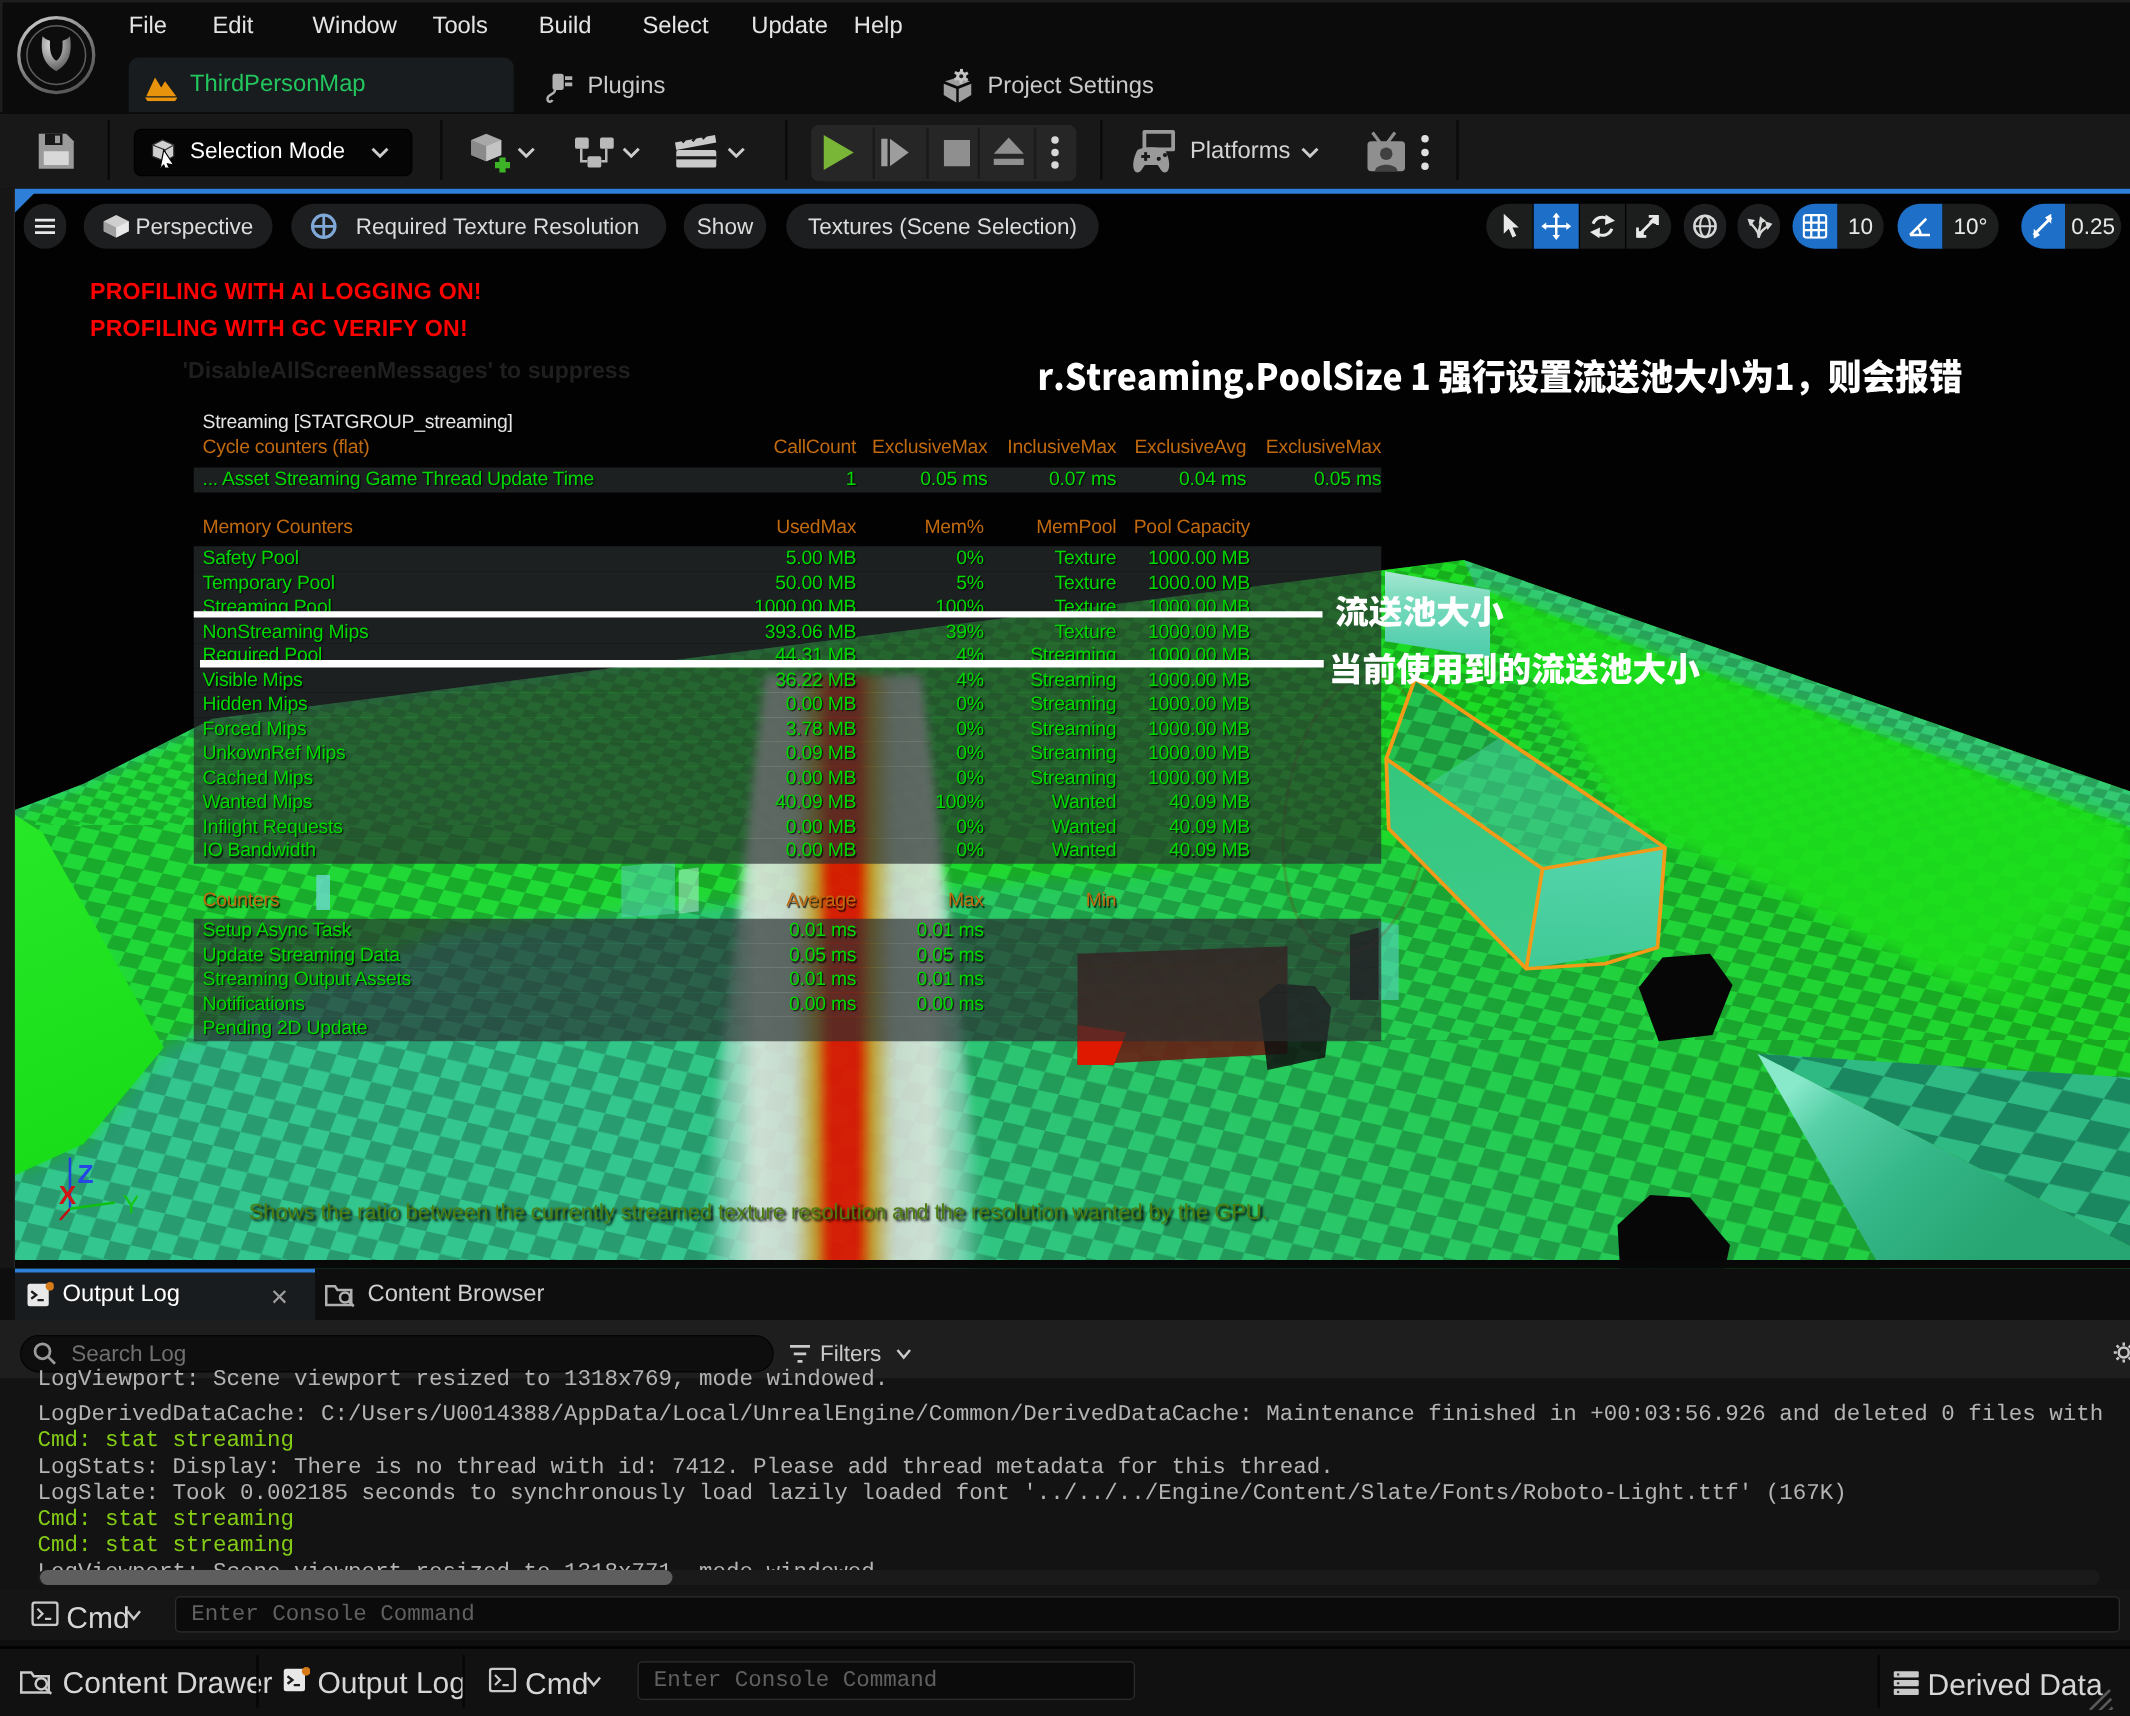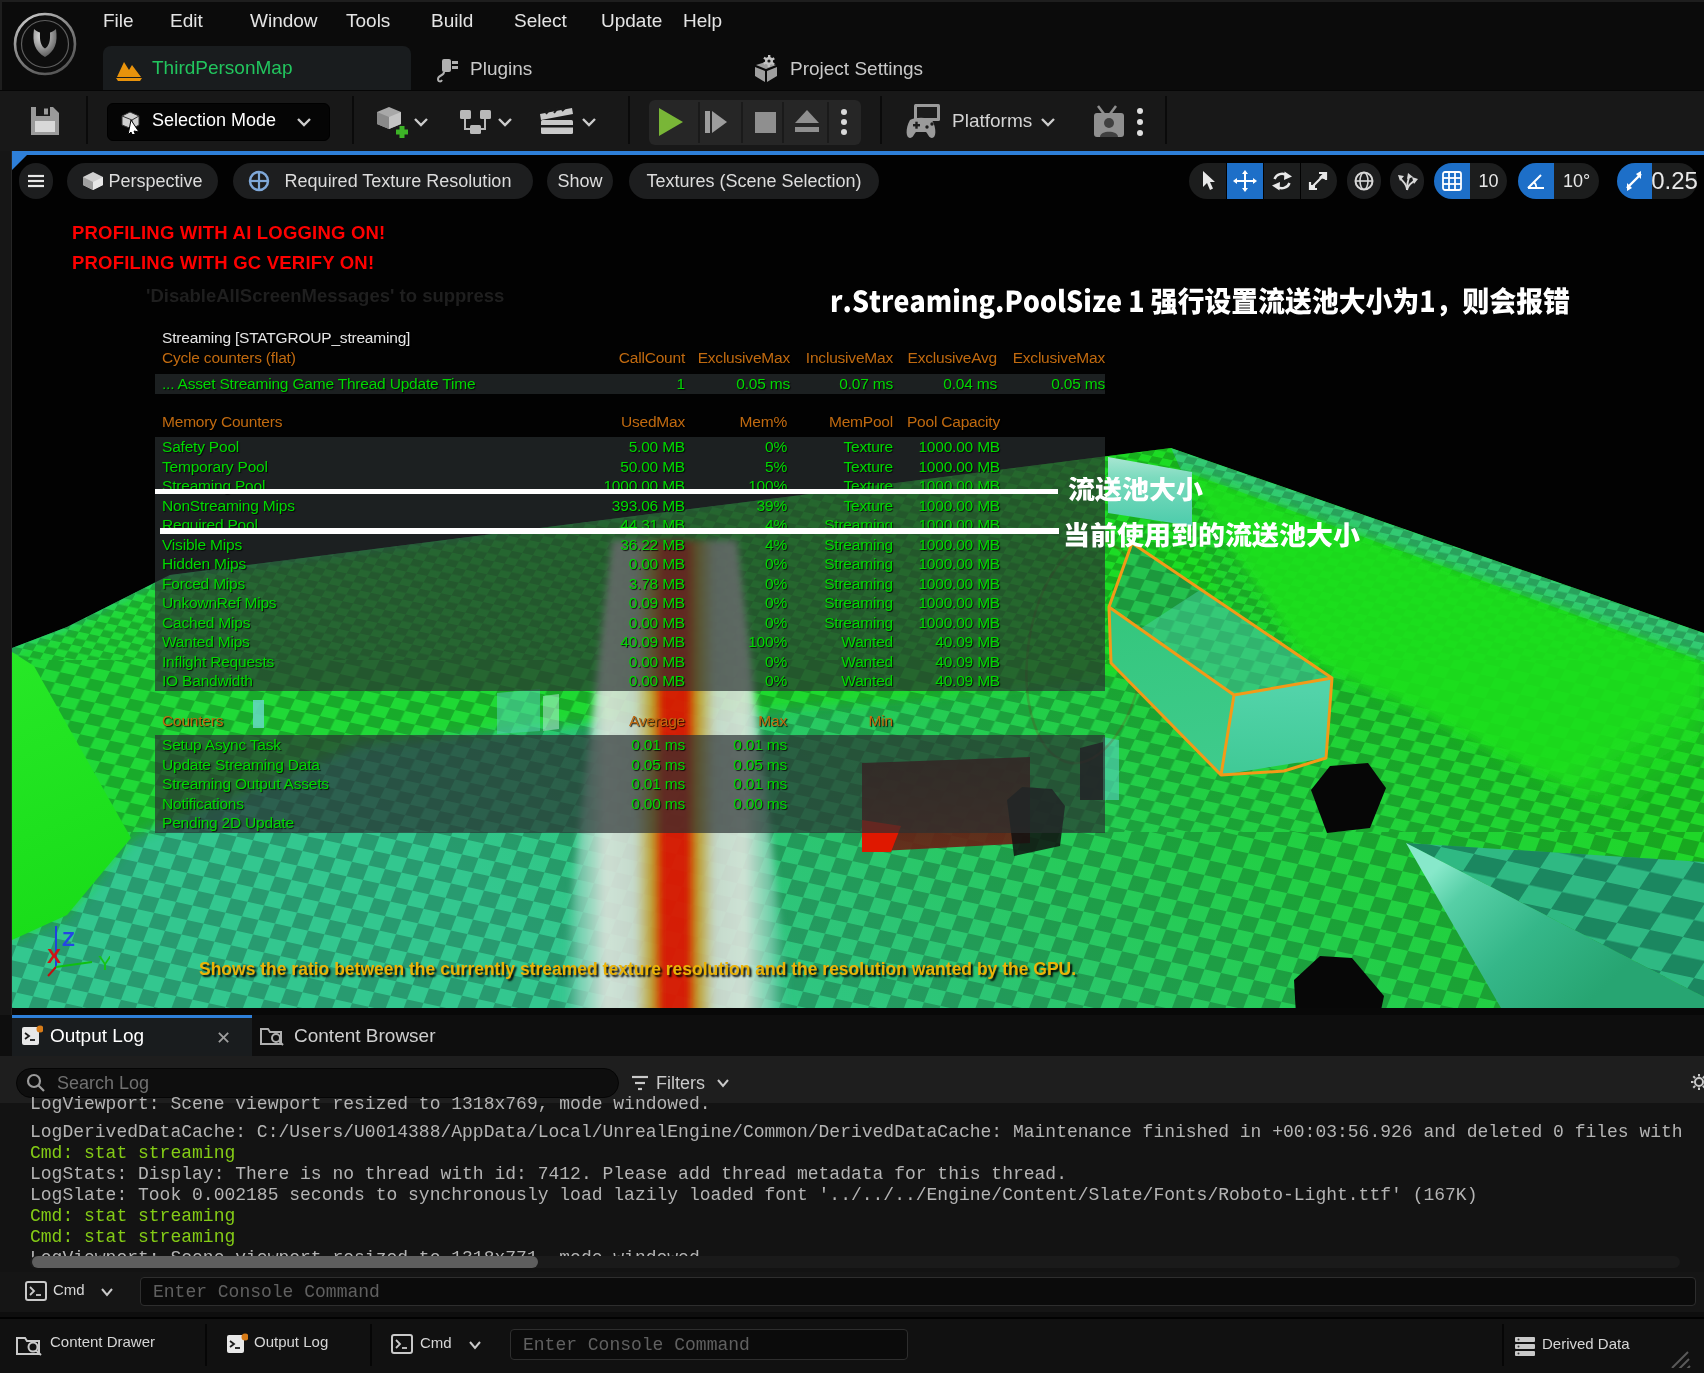--- a/index.html
+++ b/index.html
@@ -21,21 +21,21 @@
 .rcell{text-align:right}
 #bottom{position:absolute;left:0;top:1015px;width:1704px;height:358px;background:#0e0e0e}
 .mono{font-family:"Liberation Mono",monospace}
 .btab{position:absolute;top:1015px;height:41px;display:flex;align-items:center;font-size:19px}
 #searchrow{position:absolute;left:0;top:1056px;width:1704px;height:47px;background:#1e1e1e}
 #logarea{position:absolute;left:0;top:1103px;width:1704px;height:169px;background:#131313;overflow:hidden}
 .logline{position:absolute;left:30px;font-size:18px;white-space:pre;color:#b4b4b4}
 .loggreen{color:#84cc16}
 #cmdrow{position:absolute;left:0;top:1272px;width:1704px;height:40px;background:#151515}
 #statusbar{position:absolute;left:0;top:1317px;width:1704px;height:56px;background:#111;border-top:2px solid #020202}
-.sbtxt{color:#d6d6d6;font-size:15px}
+.sbtxt{color:#d6d6d6;font-size:24px}
 .inputbox{background:#0b0b0b;border:1px solid #2e2e2e;border-radius:4px;color:#606060;font-size:18px;display:flex;align-items:center}
 </style></head><body>
 <div id="titlebar"></div>
 <svg class="abs" style="left:12px;top:11px" width="66" height="66" viewBox="0 0 66 66">
     <defs>
       <radialGradient id="lg" cx="0.35" cy="0.25" r="0.95">
         <stop offset="0" stop-color="#e0e0e0"></stop>
         <stop offset="0.45" stop-color="#9a9a9a"></stop>
         <stop offset="1" stop-color="#3a3a3a"></stop>
       </radialGradient>
@@ -420,21 +420,21 @@
     <path d="M2,16 L15,3 M2,16 L18,16" stroke="#fff" stroke-width="2" fill="none"></path>
     <path d="M8,10 A8.5,8.5 0 0 1 10.5,16" fill="none" stroke="#fff" stroke-width="1.8"></path>
   </svg>
 <div class="sqbtn" style="left:1554px;width:45px;border-radius:0 18px 18px 0;color:#e8e8e8;font-size:18px">10°</div>
 <div class="sqbtn blue" style="left:1617px;width:35px;border-radius:18px 0 0 18px"></div>
 <svg class="abs" style="left:1624px;top:171px" width="20" height="20" viewBox="0 0 20 20">
     <line x1="3" y1="17" x2="17" y2="3" stroke="#fff" stroke-width="2.4"></line>
     <polygon points="17,0 12,3 17,8" fill="#fff"></polygon>
     <polygon points="3,20 8,17 3,12" fill="#fff"></polygon>
   </svg>
-<div class="sqbtn" style="left:1652px;width:45px;border-radius:0 18px 18px 0;color:#e8e8e8;font-size:24px">0.25</div>
+<div class="sqbtn" style="left:1652px;width:45px;border-radius:0 18px 18px 0;color:#e8e8e8;font-size:18px">0.25</div>
 <div class="redtxt" style="left:72px;top:222px">PROFILING WITH AI LOGGING ON!</div>
 <div class="redtxt" style="left:72px;top:252px">PROFILING WITH GC VERIFY ON!</div>
 <div class="abs" style="left:146px;top:285px;color:#1f1f1f;font-weight:bold;font-size:18.5px">'DisableAllScreenMessages' to suppress</div>
 <svg class="abs" style="left:826px;top:283px" width="770" height="42" viewBox="0 0 770 42">
     <path transform="translate(4,29) scale(0.926,1)" d="M2.1 0.0H7.2V-9.4C8.1 -11.6 9.6 -12.4 10.8 -12.4C11.5 -12.4 12.0 -12.3 12.6 -12.1L13.5 -16.6C13.0 -16.8 12.4 -16.9 11.5 -16.9C9.8 -16.9 8.0 -15.8 6.8 -13.6H6.7L6.3 -16.5H2.1Z M18.6 0.4C20.3 0.4 21.6 -1.0 21.6 -2.8C21.6 -4.6 20.3 -6.0 18.6 -6.0C16.8 -6.0 15.5 -4.6 15.5 -2.8C15.5 -1.0 16.8 0.4 18.6 0.4Z M32.8 0.4C38.0 0.4 41.1 -2.8 41.1 -6.4C41.1 -9.4 39.5 -11.2 36.8 -12.3L34.1 -13.3C32.2 -14.1 30.9 -14.6 30.9 -15.8C30.9 -16.9 31.8 -17.5 33.4 -17.5C35.1 -17.5 36.4 -17.0 37.8 -15.9L40.4 -19.1C38.5 -21.0 35.9 -22.0 33.4 -22.0C28.8 -22.0 25.6 -19.1 25.6 -15.5C25.6 -12.3 27.7 -10.4 30.0 -9.5L32.7 -8.4C34.6 -7.6 35.8 -7.2 35.8 -5.9C35.8 -4.8 34.9 -4.1 32.9 -4.1C31.2 -4.1 29.2 -5.0 27.7 -6.3L24.8 -2.7C27.0 -0.6 30.0 0.4 32.8 0.4Z M50.8 0.4C52.4 0.4 53.6 0.1 54.5 -0.2L53.7 -3.9C53.3 -3.8 52.7 -3.6 52.2 -3.6C51.0 -3.6 50.1 -4.4 50.1 -6.2V-12.5H54.0V-16.5H50.1V-20.9H45.8L45.2 -16.5L42.7 -16.3V-12.5H44.9V-6.1C44.9 -2.2 46.6 0.4 50.8 0.4Z M57.2 0.0H62.3V-9.4C63.2 -11.6 64.6 -12.4 65.9 -12.4C66.6 -12.4 67.1 -12.3 67.7 -12.1L68.5 -16.6C68.1 -16.8 67.5 -16.9 66.5 -16.9C64.9 -16.9 63.0 -15.8 61.8 -13.6H61.7L61.4 -16.5H57.2Z M78.1 0.4C80.0 0.4 82.3 -0.3 84.0 -1.5L82.3 -4.6C81.1 -3.9 80.0 -3.5 78.8 -3.5C76.7 -3.5 75.1 -4.5 74.7 -6.7H84.4C84.5 -7.1 84.6 -8.0 84.6 -9.0C84.6 -13.5 82.3 -16.9 77.5 -16.9C73.5 -16.9 69.7 -13.6 69.7 -8.3C69.7 -2.8 73.3 0.4 78.1 0.4ZM74.6 -10.1C74.9 -12.1 76.2 -13.0 77.6 -13.0C79.5 -13.0 80.2 -11.7 80.2 -10.1Z M92.1 0.4C93.9 0.4 95.4 -0.4 96.8 -1.7H96.9L97.3 0.0H101.5V-9.4C101.5 -14.5 99.1 -16.9 94.8 -16.9C92.2 -16.9 89.9 -16.0 87.7 -14.7L89.5 -11.3C91.2 -12.3 92.5 -12.8 93.8 -12.8C95.5 -12.8 96.2 -12.0 96.3 -10.7C89.9 -10.0 87.2 -8.1 87.2 -4.6C87.2 -1.9 89.0 0.4 92.1 0.4ZM93.8 -3.6C92.8 -3.6 92.1 -4.1 92.1 -5.0C92.1 -6.2 93.1 -7.1 96.3 -7.5V-4.9C95.6 -4.1 94.9 -3.6 93.8 -3.6Z M105.5 0.0H110.6V-11.0C111.6 -12.0 112.5 -12.5 113.2 -12.5C114.6 -12.5 115.2 -11.9 115.2 -9.6V0.0H120.3V-11.0C121.3 -12.0 122.2 -12.5 123.0 -12.5C124.3 -12.5 124.8 -11.9 124.8 -9.6V0.0H130.0V-10.2C130.0 -14.3 128.4 -16.9 124.8 -16.9C122.6 -16.9 121.1 -15.6 119.7 -14.2C118.8 -16.0 117.5 -16.9 115.2 -16.9C112.9 -16.9 111.5 -15.8 110.1 -14.4H110.1L109.7 -16.5H105.5Z M134.0 0.0H139.2V-16.5H134.0ZM136.6 -18.8C138.3 -18.8 139.5 -19.8 139.5 -21.5C139.5 -23.1 138.3 -24.1 136.6 -24.1C134.9 -24.1 133.7 -23.1 133.7 -21.5C133.7 -19.8 134.9 -18.8 136.6 -18.8Z M143.3 0.0H148.5V-11.0C149.5 -12.0 150.2 -12.5 151.4 -12.5C152.7 -12.5 153.3 -11.9 153.3 -9.6V0.0H158.4V-10.2C158.4 -14.3 156.9 -16.9 153.3 -16.9C151.1 -16.9 149.4 -15.8 148.0 -14.4H147.9L147.6 -16.5H143.3Z M168.3 6.9C174.1 6.9 177.7 4.5 177.7 1.0C177.7 -2.0 175.4 -3.2 171.3 -3.2H168.7C167.0 -3.2 166.3 -3.6 166.3 -4.4C166.3 -4.9 166.5 -5.2 166.8 -5.5C167.5 -5.3 168.2 -5.2 168.8 -5.2C172.4 -5.2 175.3 -6.9 175.3 -10.8C175.3 -11.5 175.1 -12.3 174.9 -12.8H177.4V-16.5H171.4C170.6 -16.8 169.7 -16.9 168.8 -16.9C165.2 -16.9 161.8 -14.9 161.8 -10.9C161.8 -9.0 162.9 -7.5 164.1 -6.6V-6.5C163.0 -5.8 162.3 -4.6 162.3 -3.5C162.3 -2.1 162.9 -1.2 163.8 -0.6V-0.5C162.2 0.3 161.4 1.4 161.4 2.8C161.4 5.7 164.5 6.9 168.3 6.9ZM168.8 -8.3C167.6 -8.3 166.7 -9.2 166.7 -10.9C166.7 -12.6 167.6 -13.5 168.8 -13.5C170.0 -13.5 170.9 -12.6 170.9 -10.9C170.9 -9.2 170.0 -8.3 168.8 -8.3ZM169.2 3.7C167.1 3.7 165.7 3.1 165.7 2.0C165.7 1.4 165.9 1.0 166.4 0.5C167.0 0.6 167.6 0.7 168.8 0.7H170.3C171.9 0.7 172.8 0.9 172.8 1.9C172.8 2.9 171.3 3.7 169.2 3.7Z M183.3 0.4C185.1 0.4 186.4 -1.0 186.4 -2.8C186.4 -4.6 185.1 -6.0 183.3 -6.0C181.5 -6.0 180.2 -4.6 180.2 -2.8C180.2 -1.0 181.5 0.4 183.3 0.4Z M190.9 0.0H196.1V-7.2H198.6C203.2 -7.2 207.1 -9.4 207.1 -14.6C207.1 -19.9 203.2 -21.6 198.5 -21.6H190.9ZM196.1 -11.3V-17.5H198.2C200.7 -17.5 202.1 -16.7 202.1 -14.6C202.1 -12.4 200.9 -11.3 198.3 -11.3Z M217.6 0.4C221.7 0.4 225.6 -2.8 225.6 -8.3C225.6 -13.7 221.7 -16.9 217.6 -16.9C213.4 -16.9 209.5 -13.7 209.5 -8.3C209.5 -2.8 213.4 0.4 217.6 0.4ZM217.6 -3.8C215.6 -3.8 214.7 -5.5 214.7 -8.3C214.7 -11.0 215.6 -12.7 217.6 -12.7C219.5 -12.7 220.3 -11.0 220.3 -8.3C220.3 -5.5 219.5 -3.8 217.6 -3.8Z M236.0 0.4C240.2 0.4 244.1 -2.8 244.1 -8.3C244.1 -13.7 240.2 -16.9 236.0 -16.9C231.8 -16.9 227.9 -13.7 227.9 -8.3C227.9 -2.8 231.8 0.4 236.0 0.4ZM236.0 -3.8C234.1 -3.8 233.2 -5.5 233.2 -8.3C233.2 -11.0 234.1 -12.7 236.0 -12.7C237.9 -12.7 238.8 -11.0 238.8 -8.3C238.8 -5.5 237.9 -3.8 236.0 -3.8Z M252.0 0.4C253.2 0.4 254.0 0.2 254.6 -0.0L254.0 -3.8C253.7 -3.8 253.6 -3.8 253.4 -3.8C253.0 -3.8 252.5 -4.1 252.5 -5.2V-23.2H247.3V-5.4C247.3 -1.9 248.5 0.4 252.0 0.4Z M264.1 0.4C269.3 0.4 272.3 -2.8 272.3 -6.4C272.3 -9.4 270.7 -11.2 268.0 -12.3L265.4 -13.3C263.4 -14.1 262.1 -14.6 262.1 -15.8C262.1 -16.9 263.1 -17.5 264.7 -17.5C266.3 -17.5 267.7 -17.0 269.1 -15.9L271.7 -19.1C269.8 -21.0 267.1 -22.0 264.7 -22.0C260.1 -22.0 256.8 -19.1 256.8 -15.5C256.8 -12.3 258.9 -10.4 261.2 -9.5L264.0 -8.4C265.8 -7.6 267.0 -7.2 267.0 -5.9C267.0 -4.8 266.1 -4.1 264.2 -4.1C262.5 -4.1 260.5 -5.0 259.0 -6.3L256.0 -2.7C258.2 -0.6 261.3 0.4 264.1 0.4Z M275.5 0.0H280.7V-16.5H275.5ZM278.1 -18.8C279.8 -18.8 281.0 -19.8 281.0 -21.5C281.0 -23.1 279.8 -24.1 278.1 -24.1C276.3 -24.1 275.2 -23.1 275.2 -21.5C275.2 -19.8 276.3 -18.8 278.1 -18.8Z M284.0 0.0H297.4V-4.0H290.4L297.1 -13.7V-16.5H284.8V-12.5H290.7L284.0 -2.8Z M307.7 0.4C309.6 0.4 311.9 -0.3 313.6 -1.5L311.9 -4.6C310.7 -3.9 309.6 -3.5 308.4 -3.5C306.3 -3.5 304.8 -4.5 304.3 -6.7H314.0C314.1 -7.1 314.2 -8.0 314.2 -9.0C314.2 -13.5 311.9 -16.9 307.1 -16.9C303.2 -16.9 299.3 -13.6 299.3 -8.3C299.3 -2.8 303.0 0.4 307.7 0.4ZM304.2 -10.1C304.6 -12.1 305.8 -13.0 307.2 -13.0C309.1 -13.0 309.8 -11.7 309.8 -10.1Z M324.3 0.0H338.0V-4.2H334.1V-21.6H330.3C328.8 -20.6 327.3 -20.1 324.9 -19.6V-16.4H328.9V-4.2H324.3Z M363.2 -19.9H368.4V-18.4H363.2ZM359.4 -23.3V-15.0H363.9V-13.5H358.8V-4.6H363.9V-2.2L357.6 -1.9L358.0 2.2C361.5 1.9 366.3 1.6 370.8 1.2C371.0 1.9 371.2 2.6 371.3 3.1L375.0 1.6C374.6 -0.1 373.5 -2.6 372.4 -4.6H373.3V-13.5H367.9V-15.0H372.4V-23.3ZM368.7 -3.9 369.4 -2.4 367.9 -2.4V-4.6H370.6ZM362.4 -10.2H363.9V-7.9H362.4ZM367.9 -10.2H369.5V-7.9H367.9ZM348.3 -17.0C348.1 -13.5 347.6 -9.2 347.1 -6.4H353.5C353.3 -3.2 353.0 -1.8 352.6 -1.4C352.3 -1.1 352.0 -1.0 351.6 -1.0C351.0 -1.0 349.9 -1.0 348.8 -1.1C349.4 -0.1 349.9 1.5 350.0 2.7C351.4 2.8 352.8 2.7 353.6 2.6C354.6 2.4 355.4 2.1 356.1 1.3C357.0 0.3 357.4 -2.5 357.7 -8.6C357.7 -9.1 357.8 -10.2 357.8 -10.2H351.4L351.7 -13.2H357.5V-23.3H347.8V-19.5H353.6V-17.0Z M388.5 -23.2V-19.2H402.6V-23.2ZM382.5 -24.8C381.2 -22.8 378.4 -20.2 376.0 -18.6C376.7 -17.8 377.8 -16.1 378.3 -15.2C381.2 -17.1 384.4 -20.2 386.6 -23.1ZM387.3 -15.1V-11.1H395.2V-2.1C395.2 -1.7 395.1 -1.6 394.5 -1.6C394.0 -1.6 392.1 -1.6 390.7 -1.7C391.2 -0.4 391.8 1.4 391.9 2.7C394.4 2.7 396.3 2.6 397.7 2.0C399.2 1.3 399.6 0.2 399.6 -2.0V-11.1H403.4V-15.1ZM383.6 -18.4C381.8 -15.1 378.6 -11.8 375.7 -9.7C376.5 -8.9 377.9 -7.0 378.5 -6.1C379.1 -6.6 379.7 -7.1 380.4 -7.7V2.8H384.6V-12.5C385.7 -13.9 386.8 -15.4 387.6 -16.9Z M406.9 -22.0C408.5 -20.6 410.6 -18.5 411.6 -17.2L414.4 -20.1C413.4 -21.3 411.2 -23.3 409.6 -24.5ZM405.2 -16.0V-11.9H408.4V-4.1C408.4 -2.7 407.6 -1.6 406.9 -1.1C407.6 -0.3 408.7 1.5 409.0 2.5C409.5 1.7 410.6 0.7 416.1 -4.2C415.6 -5.0 414.9 -6.6 414.5 -7.7L412.4 -5.9V-16.0ZM417.6 -23.9V-20.8C417.6 -18.9 417.3 -17.0 413.7 -15.5C414.5 -14.9 416.0 -13.3 416.5 -12.5C420.4 -14.2 421.4 -17.2 421.5 -20.0H424.7V-17.8C424.7 -14.5 425.4 -13.1 428.8 -13.1C429.2 -13.1 430.0 -13.1 430.4 -13.1C431.1 -13.1 431.9 -13.1 432.4 -13.3C432.2 -14.3 432.2 -15.7 432.1 -16.8C431.7 -16.6 430.9 -16.6 430.4 -16.6C430.1 -16.6 429.5 -16.6 429.2 -16.6C428.8 -16.6 428.7 -16.9 428.7 -17.8V-23.9ZM425.8 -8.4C425.1 -7.1 424.1 -6.0 423.0 -5.1C421.8 -6.1 420.8 -7.2 420.0 -8.4ZM415.4 -12.3V-8.4H417.9L416.2 -7.8C417.1 -6.0 418.3 -4.4 419.7 -3.0C417.7 -2.0 415.5 -1.4 413.0 -1.0C413.7 -0.1 414.5 1.6 414.8 2.7C417.9 2.0 420.6 1.1 422.9 -0.3C425.0 1.1 427.5 2.1 430.3 2.8C430.8 1.6 432.0 -0.1 432.8 -1.0C430.4 -1.4 428.3 -2.1 426.4 -3.0C428.6 -5.0 430.2 -7.8 431.2 -11.4L428.6 -12.5L427.9 -12.3Z M452.8 -21.1H455.4V-19.9H452.8ZM446.5 -21.1H449.0V-19.9H446.5ZM440.3 -21.1H442.7V-19.9H440.3ZM437.9 -12.4V-0.9H434.7V2.0H461.1V-0.9H457.8V-12.4H449.2L449.4 -13.2H460.1V-16.2H449.8L449.9 -17.1H459.6V-23.8H436.2V-17.1H445.6L445.6 -16.2H435.2V-13.2H445.3L445.2 -12.4ZM441.8 -0.9V-1.6H453.6V-0.9ZM441.8 -7.2H453.6V-6.4H441.8ZM441.8 -9.2V-9.9H453.6V-9.2ZM441.8 -4.5H453.6V-3.6H441.8Z M478.6 -10.3V1.5H482.2V-10.3ZM473.8 -10.2V-7.7C473.8 -5.4 473.4 -2.4 470.2 -0.2C471.1 0.4 472.5 1.7 473.1 2.6C477.1 -0.3 477.5 -4.4 477.5 -7.6V-10.2ZM483.2 -10.2V-1.9C483.2 0.1 483.5 0.8 484.0 1.4C484.5 2.0 485.4 2.2 486.2 2.2C486.6 2.2 487.2 2.2 487.7 2.2C488.3 2.2 489.0 2.1 489.4 1.8C490.0 1.5 490.3 1.0 490.5 0.4C490.7 -0.2 490.9 -1.7 490.9 -3.1C490.0 -3.4 488.7 -4.0 488.1 -4.6C488.1 -3.4 488.0 -2.3 488.0 -1.9C488.0 -1.5 487.9 -1.2 487.8 -1.2C487.8 -1.1 487.7 -1.1 487.6 -1.1C487.5 -1.1 487.4 -1.1 487.3 -1.1C487.3 -1.1 487.2 -1.1 487.1 -1.2C487.1 -1.3 487.1 -1.6 487.1 -1.9V-10.2ZM463.1 -13.3C465.0 -12.5 467.5 -11.2 468.6 -10.2L471.0 -13.7C469.7 -14.7 467.2 -15.9 465.3 -16.5ZM463.5 -0.4 467.1 2.4C468.9 -0.5 470.6 -3.6 472.1 -6.6L469.0 -9.5C467.3 -6.1 465.1 -2.6 463.5 -0.4ZM464.3 -21.4C466.1 -20.6 468.5 -19.2 469.6 -18.1L471.9 -21.3V-17.7H476.4C475.6 -16.8 474.9 -15.9 474.6 -15.6C473.9 -15.0 472.8 -14.7 472.0 -14.6C472.3 -13.7 472.8 -11.7 473.0 -10.7C474.2 -11.2 475.9 -11.3 486.2 -12.1C486.7 -11.4 487.0 -10.8 487.3 -10.3L490.7 -12.5C489.8 -13.9 488.2 -16.0 486.7 -17.7H489.9V-21.5H483.4C483.1 -22.5 482.6 -23.8 482.1 -24.9L478.2 -24.0C478.5 -23.2 478.8 -22.3 479.1 -21.5H472.0L472.1 -21.5C470.9 -22.6 468.4 -23.8 466.6 -24.5ZM482.8 -16.7 483.9 -15.4 479.1 -15.1 481.1 -17.7H484.6Z M493.2 -22.8C494.4 -20.9 496.0 -18.4 496.6 -16.8L500.2 -19.0C499.5 -20.6 497.8 -23.0 496.6 -24.7ZM499.5 -15.3H492.4V-11.4H495.4V-4.3C494.1 -3.7 492.5 -2.6 491.1 -1.2L494.1 3.1C494.9 1.5 496.1 -0.6 496.9 -0.6C497.6 -0.6 498.7 0.3 500.1 1.0C502.3 2.1 504.8 2.5 508.7 2.5C511.9 2.5 516.5 2.3 518.7 2.1C518.8 1.0 519.5 -1.2 520.0 -2.5C516.9 -1.9 511.8 -1.6 508.9 -1.6C507.0 -1.6 505.2 -1.7 503.7 -1.9C506.9 -3.4 508.9 -5.3 510.1 -7.2C512.1 -5.5 514.2 -3.5 515.4 -2.2L518.3 -5.2C517.1 -6.4 514.9 -8.2 512.8 -9.9H519.0V-13.7H511.7V-16.3H518.0V-20.1H515.5C516.2 -21.2 517.0 -22.4 517.7 -23.6L513.4 -24.8C512.9 -23.4 512.1 -21.6 511.2 -20.1H507.8L509.1 -20.7C508.6 -21.8 507.5 -23.5 506.7 -24.8L503.2 -23.4C503.7 -22.4 504.3 -21.2 504.8 -20.1H501.6V-16.3H507.3V-13.7H500.6V-9.9H506.8C506.0 -8.1 504.3 -6.2 500.4 -4.9C501.3 -4.2 502.4 -2.9 503.1 -2.0C502.2 -2.2 501.4 -2.5 500.6 -2.9L499.5 -3.6Z M522.8 -21.4C524.6 -20.6 526.8 -19.3 527.9 -18.3L530.4 -21.8C529.2 -22.7 526.9 -23.9 525.2 -24.5ZM521.1 -13.3C522.8 -12.6 525.1 -11.4 526.1 -10.4L528.5 -13.9C527.3 -14.8 525.0 -15.9 523.3 -16.5ZM522.1 -0.4 525.9 2.3C527.4 -0.6 528.9 -3.8 530.3 -6.8L527.0 -9.5C525.5 -6.1 523.5 -2.6 522.1 -0.4ZM531.3 -21.6V-14.7L528.5 -13.6L530.1 -9.9L531.3 -10.3V-3.5C531.3 1.1 532.6 2.4 537.2 2.4C538.2 2.4 542.0 2.4 543.1 2.4C547.0 2.4 548.2 0.8 548.7 -3.7C547.6 -4.0 545.9 -4.7 544.9 -5.3C544.6 -2.1 544.3 -1.5 542.6 -1.5C541.8 -1.5 538.4 -1.5 537.6 -1.5C535.7 -1.5 535.5 -1.7 535.5 -3.5V-12.0L537.5 -12.8V-4.4H541.7V-9.4C542.0 -8.4 542.3 -6.8 542.4 -5.7C543.6 -5.7 545.0 -5.8 546.0 -6.3C547.0 -6.8 547.5 -7.7 547.6 -9.3C547.7 -10.6 547.7 -13.7 547.8 -18.6L547.9 -19.3L544.9 -20.4L544.2 -19.9L543.8 -19.6L541.7 -18.8V-24.6H537.5V-17.1L535.5 -16.4V-21.6ZM541.7 -14.5 543.7 -15.3C543.7 -11.9 543.7 -10.6 543.6 -10.2C543.5 -9.7 543.4 -9.7 543.1 -9.7L541.7 -9.7Z M561.4 -24.8C561.4 -22.4 561.4 -19.8 561.2 -17.3H550.9V-12.9H560.5C559.4 -8.2 556.7 -3.8 550.3 -1.0C551.6 -0.0 552.9 1.5 553.5 2.6C559.2 -0.2 562.3 -4.2 564.0 -8.7C566.2 -3.6 569.4 0.3 574.5 2.6C575.2 1.4 576.6 -0.4 577.6 -1.4C572.3 -3.4 568.9 -7.7 567.0 -12.9H576.9V-17.3H565.8C566.0 -19.8 566.0 -22.4 566.1 -24.8Z M590.6 -24.4V-2.4C590.6 -1.8 590.4 -1.6 589.7 -1.6C589.1 -1.6 586.9 -1.6 585.1 -1.7C585.8 -0.5 586.6 1.5 586.8 2.7C589.7 2.7 591.8 2.6 593.3 1.9C594.8 1.2 595.3 0.1 595.3 -2.3V-24.4ZM597.6 -16.6C599.8 -12.3 601.9 -6.8 602.5 -3.2L607.1 -5.1C606.4 -8.8 604.0 -14.1 601.8 -18.2ZM583.0 -17.8C582.5 -14.1 581.1 -9.0 578.9 -6.1C580.0 -5.6 582.0 -4.6 583.0 -3.9C585.3 -7.1 586.9 -12.6 587.9 -17.0Z M621.1 -10.0C622.2 -8.3 623.6 -6.1 624.1 -4.6L627.9 -6.5C627.3 -7.9 625.8 -10.1 624.7 -11.6ZM618.1 -24.7V-20.5C618.1 -19.8 618.1 -19.0 618.0 -18.1H609.4V-13.9H617.5C616.6 -9.3 614.3 -4.4 608.7 -1.0C609.8 -0.3 611.4 1.2 612.1 2.1C618.7 -2.1 621.1 -8.4 621.9 -13.9H629.5C629.3 -6.4 629.0 -3.0 628.2 -2.3C627.9 -1.9 627.5 -1.8 627.0 -1.8C626.2 -1.8 624.6 -1.8 622.9 -1.9C623.7 -0.7 624.3 1.2 624.4 2.5C626.1 2.6 627.9 2.6 629.0 2.3C630.3 2.1 631.3 1.8 632.2 0.5C633.4 -1.0 633.7 -5.2 634.1 -16.2C634.1 -16.7 634.1 -18.1 634.1 -18.1H622.3L622.4 -20.5V-24.7ZM610.9 -22.6C611.8 -21.2 613.0 -19.3 613.4 -18.1L617.4 -19.7C616.8 -21.0 615.6 -22.8 614.6 -24.1Z M638.6 0.0H652.3V-4.2H648.4V-21.6H644.6C643.1 -20.6 641.6 -20.1 639.2 -19.6V-16.4H643.2V-4.2H638.6Z M660.2 4.5C664.2 3.4 666.4 0.6 666.4 -2.8C666.4 -5.5 665.2 -7.1 662.9 -7.1C661.1 -7.1 659.7 -6.0 659.7 -4.2C659.7 -2.4 661.2 -1.3 662.8 -1.3H663.0C662.7 -0.1 661.4 1.1 659.2 1.7Z M684.7 -23.5V-5.5H688.6V-19.8H694.8V-5.7H698.8V-23.5ZM706.0 -24.4V-2.4C706.0 -1.9 705.8 -1.7 705.2 -1.7C704.6 -1.7 702.7 -1.7 700.8 -1.8C701.5 -0.6 702.1 1.4 702.3 2.6C705.0 2.6 707.0 2.5 708.4 1.8C709.7 1.1 710.2 -0.0 710.2 -2.4V-24.4ZM700.6 -22.1V-3.9H704.5V-22.1ZM689.6 -18.3V-9.8C689.6 -6.4 689.1 -2.8 683.4 -0.4C684.1 0.2 685.5 1.9 685.9 2.8C689.0 1.5 690.9 -0.4 692.1 -2.6C693.8 -1.0 696.1 1.0 697.2 2.3L699.9 -0.7C698.6 -2.0 695.9 -4.1 694.2 -5.5L692.6 -3.9C693.4 -5.8 693.6 -7.9 693.6 -9.7V-18.3Z M716.7 2.3C718.3 1.7 720.5 1.6 734.3 0.6C734.8 1.4 735.3 2.1 735.6 2.8L739.4 0.5C738.2 -1.6 735.9 -4.3 733.5 -6.4H738.7V-10.5H714.6V-6.4H720.8C719.5 -4.9 718.2 -3.8 717.6 -3.3C716.7 -2.6 716.1 -2.1 715.3 -1.9C715.7 -0.8 716.4 1.4 716.7 2.3ZM729.4 -5.1C730.0 -4.5 730.7 -3.8 731.3 -3.0L723.0 -2.6C724.4 -3.9 725.7 -5.1 726.8 -6.4H732.0ZM726.3 -25.0C723.4 -21.4 718.0 -17.9 712.6 -16.0C713.5 -15.2 715.0 -13.3 715.6 -12.2C717.0 -12.8 718.5 -13.6 719.8 -14.4V-12.3H733.3V-14.6C734.7 -13.8 736.2 -13.1 737.6 -12.5C738.3 -13.6 739.6 -15.3 740.6 -16.2C736.5 -17.4 732.0 -19.7 729.1 -22.0L730.1 -23.2ZM722.7 -16.2C724.0 -17.1 725.4 -18.2 726.6 -19.3C727.8 -18.3 729.2 -17.2 730.8 -16.2Z M760.7 -9.8H763.9C763.6 -8.5 763.1 -7.4 762.6 -6.3C761.8 -7.4 761.2 -8.5 760.7 -9.8ZM752.7 -23.8V2.6H756.9V0.6C757.6 1.4 758.2 2.2 758.7 2.9C760.2 2.1 761.5 1.2 762.7 0.1C763.8 1.2 765.1 2.1 766.6 2.8C767.3 1.7 768.5 -0.0 769.5 -0.8C767.9 -1.4 766.6 -2.2 765.4 -3.2C767.1 -5.8 768.1 -9.0 768.6 -12.8L765.9 -13.6L765.2 -13.5H756.9V-19.9H763.6C763.5 -18.6 763.4 -18.0 763.2 -17.7C762.9 -17.5 762.6 -17.5 762.0 -17.5C761.4 -17.5 759.9 -17.5 758.4 -17.6C758.9 -16.7 759.4 -15.2 759.5 -14.2C761.2 -14.2 762.9 -14.2 763.9 -14.2C765.0 -14.4 766.1 -14.6 766.8 -15.4C767.6 -16.3 767.9 -18.2 768.0 -22.2C768.0 -22.7 768.1 -23.8 768.1 -23.8ZM759.9 -3.0C759.1 -2.1 758.0 -1.4 756.9 -0.8V-9.1C757.7 -6.8 758.7 -4.8 759.9 -3.0ZM745.4 -24.8V-19.5H742.0V-15.4H745.4V-11.2L741.6 -10.4L742.5 -6.1L745.4 -6.8V-1.9C745.4 -1.4 745.2 -1.2 744.7 -1.2C744.3 -1.2 742.8 -1.2 741.6 -1.3C742.2 -0.2 742.7 1.6 742.9 2.7C745.2 2.7 746.9 2.6 748.1 1.9C749.3 1.3 749.7 0.2 749.7 -1.8V-7.8L752.5 -8.6L752.0 -12.7L749.7 -12.2V-15.4H752.2V-19.5H749.7V-24.8Z M771.5 -10.7V-7.0H774.8V-3.3C774.8 -2.0 773.9 -1.1 773.3 -0.7C773.9 0.1 774.7 1.8 775.0 2.8C775.6 2.2 776.7 1.6 782.1 -1.1C781.8 -1.9 781.5 -3.6 781.5 -4.8L778.6 -3.4V-7.0H782.0V-10.7H778.6V-13.0H781.4V-16.7H774.3L775.1 -17.9H781.8V-21.8H777.3C777.6 -22.4 777.9 -23.0 778.1 -23.6L774.6 -24.7C773.7 -22.2 772.1 -19.9 770.3 -18.3C770.9 -17.4 771.9 -15.2 772.1 -14.3L773.1 -15.2V-13.0H774.8V-10.7ZM791.0 -24.8V-21.7H788.8V-24.8H785.0V-21.7H782.5V-18.1H785.0V-15.9H782.0V-12.2H798.2V-15.9H794.8V-18.1H797.4V-21.7H794.8V-24.8ZM788.8 -18.1H791.0V-15.9H788.8ZM787.6 -2.9H792.7V-1.5H787.6ZM787.6 -6.1V-7.5H792.7V-6.1ZM783.8 -10.9V2.7H787.6V1.8H792.7V2.6H796.7V-10.9Z" fill="#ffffff"></path>
   </svg>
 <div class="st wh" style="left:162px;top:329px">Streaming [STATGROUP_streaming]</div>
 <div class="st org" style="left:162px;top:349px">Cycle counters (flat)</div>
 <div class="st rcell org" style="left:535px;top:349px;width:150px">CallCount</div>
 <div class="st rcell org" style="left:640px;top:349px;width:150px">ExclusiveMax</div>
@@ -562,21 +562,21 @@
     <path transform="translate(0,23)" d="M2.6 -20.7C3.9 -18.8 5.2 -16.1 5.6 -14.4L9.4 -16.0C8.9 -17.7 7.6 -20.2 6.2 -22.1ZM20.3 -22.4C19.7 -20.2 18.6 -17.4 17.6 -15.6L21.1 -14.4C22.2 -16.1 23.5 -18.6 24.7 -21.1ZM2.8 -2.4V1.5H20.0V2.5H24.2V-13.8H15.7V-23.1H11.3V-13.8H3.4V-9.9H20.0V-8.2H4.3V-4.4H20.0V-2.4Z M42.4 -13.9V-2.8H46.0V-13.9ZM47.8 -14.6V-1.6C47.8 -1.3 47.7 -1.2 47.2 -1.2C46.8 -1.1 45.4 -1.1 44.2 -1.2C44.7 -0.2 45.4 1.4 45.5 2.5C47.5 2.5 49.0 2.4 50.1 1.8C51.3 1.2 51.7 0.2 51.7 -1.6V-14.6ZM45.4 -23.1C45.0 -21.9 44.2 -20.4 43.4 -19.2H36.3L37.7 -19.7C37.3 -20.8 36.3 -22.1 35.3 -23.1L31.6 -21.8C32.2 -21.1 32.9 -20.1 33.3 -19.2H28.1V-15.7H52.9V-19.2H47.9C48.5 -20.0 49.1 -21.0 49.7 -21.9ZM36.9 -6.9V-5.7H33.2V-6.9ZM36.9 -9.7H33.2V-10.9H36.9ZM29.5 -14.1V2.4H33.2V-2.9H36.9V-1.2C36.9 -0.9 36.8 -0.8 36.5 -0.8C36.1 -0.7 35.1 -0.7 34.3 -0.8C34.8 0.1 35.3 1.5 35.5 2.5C37.1 2.5 38.4 2.5 39.4 1.9C40.4 1.4 40.7 0.5 40.7 -1.1V-14.1Z M60.6 -23.2C59.2 -19.4 56.7 -15.7 54.2 -13.4C54.9 -12.4 55.9 -10.2 56.2 -9.3C56.9 -9.9 57.5 -10.6 58.0 -11.3V2.6H61.8V-16.9C62.3 -17.8 62.7 -18.6 63.1 -19.5V-17.1H69.6V-15.6H63.6V-7.4H69.3C69.2 -6.5 69.0 -5.8 68.6 -5.0C67.8 -5.7 67.1 -6.4 66.6 -7.3L63.4 -6.3C64.3 -4.9 65.3 -3.6 66.4 -2.5C65.3 -1.8 63.9 -1.2 61.9 -0.8C62.7 0.1 63.9 1.6 64.4 2.5C66.6 1.8 68.3 0.9 69.6 -0.2C72.0 1.2 75.0 2.0 78.5 2.5C79.0 1.4 80.0 -0.2 80.8 -1.0C77.3 -1.3 74.3 -1.9 71.9 -3.0C72.6 -4.3 73.0 -5.8 73.3 -7.4H79.7V-15.6H73.4V-17.1H80.3V-20.6H73.4V-22.9H69.6V-20.6H63.6L64.2 -22.0ZM67.1 -12.4H69.6V-10.6H67.1ZM73.4 -12.4H75.9V-10.6H73.4Z M84.6 -21.3V-11.7C84.6 -7.9 84.4 -3.0 81.5 0.2C82.3 0.7 84.0 2.0 84.6 2.7C86.5 0.7 87.5 -2.2 88.0 -5.1H92.9V2.2H96.8V-5.1H101.7V-1.9C101.7 -1.4 101.5 -1.3 101.0 -1.3C100.5 -1.3 98.7 -1.2 97.4 -1.4C97.9 -0.4 98.5 1.4 98.7 2.4C101.1 2.4 102.7 2.3 104.0 1.7C105.2 1.1 105.6 0.1 105.6 -1.8V-21.3ZM88.5 -17.6H92.9V-15.1H88.5ZM101.7 -17.6V-15.1H96.8V-17.6ZM88.5 -11.5H92.9V-8.8H88.5C88.5 -9.8 88.5 -10.7 88.5 -11.5ZM101.7 -11.5V-8.8H96.8V-11.5Z M124.5 -20.5V-4.0H128.1V-20.5ZM129.6 -22.9V-2.0C129.6 -1.6 129.4 -1.4 129.0 -1.4C128.5 -1.4 127.0 -1.4 125.7 -1.5C126.2 -0.5 126.8 1.2 127.0 2.2C129.2 2.2 130.8 2.1 131.9 1.5C133.1 0.9 133.4 -0.1 133.4 -2.0V-22.9ZM109.2 -1.8 110.1 1.8C113.8 1.1 118.9 0.2 123.7 -0.7L123.4 -4.0L118.6 -3.2V-5.8H123.1V-9.2H118.6V-11.3H114.9V-9.2H110.1V-5.8H114.9V-2.6C112.8 -2.3 110.8 -2.0 109.2 -1.8ZM111.2 -11.2C112.0 -11.6 113.3 -11.7 120.2 -12.2C120.4 -11.8 120.6 -11.4 120.7 -11.1L123.7 -13.0C123.1 -14.5 121.7 -16.6 120.4 -18.3H123.7V-21.6H109.5V-18.3H112.4C111.9 -17.1 111.4 -16.2 111.2 -15.8C110.8 -15.3 110.3 -14.8 109.9 -14.7C110.3 -13.7 110.9 -12.0 111.2 -11.2ZM117.2 -17.1C117.6 -16.6 118.0 -15.9 118.5 -15.3L114.7 -15.1C115.4 -16.1 116.1 -17.2 116.6 -18.3H119.0Z M149.2 -10.7C150.4 -8.7 152.1 -6.1 152.8 -4.4L156.1 -6.5C155.3 -8.0 153.5 -10.6 152.3 -12.4ZM150.6 -23.0C149.9 -20.2 148.7 -17.3 147.4 -15.1V-18.7H143.4C143.8 -19.8 144.3 -21.2 144.7 -22.5L140.5 -23.1C140.4 -21.8 140.1 -20.1 139.9 -18.7H136.8V1.7H140.3V-0.2H147.4V-13.0C148.2 -12.5 149.1 -11.8 149.6 -11.4C150.4 -12.5 151.2 -13.9 151.9 -15.4H157.0C156.8 -6.5 156.5 -2.5 155.7 -1.7C155.4 -1.3 155.1 -1.2 154.5 -1.2C153.8 -1.2 152.2 -1.2 150.4 -1.4C151.1 -0.3 151.7 1.4 151.7 2.5C153.4 2.5 155.0 2.5 156.1 2.3C157.3 2.1 158.1 1.8 159.0 0.6C160.1 -0.9 160.4 -5.2 160.7 -17.3C160.7 -17.7 160.7 -19.0 160.7 -19.0H153.4C153.7 -20.0 154.1 -21.1 154.4 -22.1ZM140.3 -15.3H143.9V-11.6H140.3ZM140.3 -3.6V-8.3H143.9V-3.6Z M177.1 -9.6V1.4H180.5V-9.6ZM172.6 -9.5V-7.2C172.6 -5.0 172.3 -2.3 169.3 -0.2C170.1 0.4 171.4 1.6 172.0 2.4C175.7 -0.3 176.1 -4.1 176.1 -7.0V-9.5ZM181.4 -9.5V-1.8C181.4 0.1 181.6 0.8 182.1 1.3C182.6 1.8 183.4 2.1 184.1 2.1C184.6 2.1 185.1 2.1 185.6 2.1C186.1 2.1 186.8 1.9 187.2 1.7C187.7 1.4 188.0 1.0 188.2 0.4C188.4 -0.2 188.5 -1.6 188.6 -2.9C187.7 -3.2 186.5 -3.7 185.9 -4.3C185.9 -3.1 185.9 -2.2 185.9 -1.8C185.8 -1.4 185.8 -1.2 185.7 -1.1C185.7 -1.0 185.6 -1.0 185.5 -1.0C185.4 -1.0 185.3 -1.0 185.2 -1.0C185.2 -1.0 185.1 -1.1 185.1 -1.1C185.0 -1.2 185.0 -1.5 185.0 -1.8V-9.5ZM162.7 -12.4C164.5 -11.7 166.8 -10.4 167.8 -9.5L170.0 -12.7C168.8 -13.7 166.5 -14.8 164.7 -15.4ZM163.1 -0.4 166.4 2.3C168.0 -0.4 169.7 -3.3 171.1 -6.2L168.2 -8.8C166.6 -5.6 164.5 -2.4 163.1 -0.4ZM163.8 -19.9C165.5 -19.1 167.7 -17.8 168.8 -16.9L170.9 -19.8V-16.5H175.1C174.3 -15.6 173.7 -14.8 173.3 -14.5C172.7 -14.0 171.7 -13.7 171.0 -13.6C171.3 -12.8 171.7 -10.9 171.9 -10.0C173.0 -10.4 174.6 -10.6 184.2 -11.2C184.6 -10.6 184.9 -10.1 185.2 -9.6L188.4 -11.6C187.6 -13.0 186.0 -14.9 184.6 -16.5H187.7V-20.0H181.6C181.3 -21.0 180.8 -22.2 180.4 -23.2L176.7 -22.3C177.0 -21.6 177.3 -20.8 177.5 -20.0H171.0L171.0 -20.1C169.9 -21.0 167.6 -22.2 165.9 -22.8ZM181.0 -15.5 182.0 -14.3 177.5 -14.1 179.4 -16.5H182.7Z M190.7 -21.2C191.8 -19.5 193.3 -17.1 193.9 -15.7L197.2 -17.7C196.6 -19.2 195.0 -21.4 193.8 -23.0ZM196.5 -14.2H190.0V-10.6H192.8V-4.0C191.5 -3.5 190.1 -2.5 188.8 -1.1L191.5 2.9C192.3 1.4 193.4 -0.6 194.2 -0.6C194.8 -0.6 195.8 0.3 197.1 0.9C199.2 2.0 201.5 2.3 205.1 2.3C208.1 2.3 212.4 2.1 214.4 2.0C214.5 0.9 215.2 -1.2 215.6 -2.3C212.8 -1.8 208.0 -1.5 205.3 -1.5C203.5 -1.5 201.9 -1.6 200.5 -1.8C203.5 -3.2 205.3 -4.9 206.4 -6.8C208.3 -5.1 210.3 -3.3 211.4 -2.1L214.1 -4.8C212.9 -6.0 210.9 -7.6 209.0 -9.2H214.7V-12.8H207.9V-15.2H213.8V-18.7H211.4C212.1 -19.7 212.8 -20.8 213.5 -22.0L209.5 -23.1C209.0 -21.8 208.3 -20.1 207.5 -18.7H204.3L205.5 -19.3C205.0 -20.2 204.0 -21.9 203.3 -23.1L200.0 -21.8C200.5 -20.8 201.1 -19.7 201.5 -18.7H198.6V-15.2H203.8V-12.8H197.6V-9.2H203.3C202.6 -7.5 201.0 -5.8 197.4 -4.6C198.2 -3.9 199.3 -2.7 199.9 -1.9C199.0 -2.1 198.3 -2.3 197.6 -2.7L196.5 -3.3Z M218.3 -19.9C219.9 -19.2 222.0 -18.0 223.0 -17.1L225.3 -20.3C224.2 -21.2 222.0 -22.2 220.5 -22.8ZM216.7 -12.4C218.3 -11.7 220.4 -10.6 221.4 -9.7L223.5 -13.0C222.5 -13.8 220.3 -14.8 218.7 -15.4ZM217.6 -0.4 221.1 2.1C222.6 -0.6 224.0 -3.5 225.2 -6.3L222.2 -8.8C220.7 -5.6 218.9 -2.4 217.6 -0.4ZM226.2 -20.1V-13.7L223.6 -12.6L225.1 -9.2L226.2 -9.6V-3.3C226.2 1.0 227.4 2.2 231.6 2.2C232.6 2.2 236.1 2.2 237.1 2.2C240.8 2.2 241.9 0.8 242.4 -3.5C241.3 -3.7 239.7 -4.4 238.8 -5.0C238.6 -2.0 238.3 -1.4 236.7 -1.4C236.0 -1.4 232.8 -1.4 232.0 -1.4C230.3 -1.4 230.1 -1.6 230.1 -3.2V-11.2L232.0 -11.9V-4.1H235.8V-8.7C236.2 -7.8 236.4 -6.3 236.5 -5.3C237.6 -5.3 238.9 -5.4 239.8 -5.9C240.8 -6.4 241.2 -7.2 241.3 -8.7C241.4 -9.9 241.5 -12.7 241.5 -17.4L241.6 -18.0L238.9 -19.0L238.2 -18.5L237.8 -18.3L235.8 -17.5V-22.9H232.0V-16.0L230.1 -15.2V-20.1ZM235.8 -13.5 237.7 -14.2C237.7 -11.1 237.7 -9.9 237.7 -9.5C237.6 -9.1 237.4 -9.0 237.1 -9.0L235.8 -9.0Z M254.2 -23.1C254.2 -20.8 254.2 -18.5 254.0 -16.1H244.4V-12.0H253.4C252.3 -7.6 249.8 -3.6 243.9 -0.9C245.1 -0.0 246.2 1.4 246.9 2.5C252.2 -0.2 255.0 -3.9 256.6 -8.1C258.7 -3.3 261.6 0.3 266.4 2.5C267.0 1.3 268.3 -0.4 269.3 -1.3C264.3 -3.2 261.2 -7.1 259.4 -12.0H268.6V-16.1H258.3C258.5 -18.5 258.5 -20.8 258.5 -23.1Z M281.4 -22.7V-2.2C281.4 -1.7 281.2 -1.5 280.6 -1.5C280.0 -1.5 277.9 -1.5 276.3 -1.6C276.9 -0.5 277.6 1.4 277.8 2.5C280.5 2.5 282.5 2.4 283.9 1.8C285.3 1.1 285.7 0.1 285.7 -2.2V-22.7ZM287.9 -15.5C290.0 -11.5 291.9 -6.3 292.4 -3.0L296.8 -4.7C296.1 -8.2 293.9 -13.1 291.8 -16.9ZM274.3 -16.6C273.8 -13.1 272.5 -8.3 270.5 -5.6C271.5 -5.2 273.3 -4.3 274.3 -3.6C276.5 -6.6 277.9 -11.7 278.8 -15.8Z" fill="#ffffff"></path>
   </svg>
 <svg class="abs" style="left:40px;top:918px" width="70" height="62" viewBox="0 0 70 62">
     <line x1="16" y1="49" x2="16" y2="8" stroke="#2040e0" stroke-width="2"></line>
     <line x1="16" y1="49" x2="8" y2="58" stroke="#c01010" stroke-width="2"></line>
     <line x1="16" y1="49" x2="52" y2="44" stroke="#10c010" stroke-width="2"></line>
     <text x="22" y="28" fill="#2545e5" font-size="21" font-weight="bold" font-family="Liberation Sans">Z</text>
     <text x="7" y="45" fill="#d01515" font-size="21" font-weight="bold" font-family="Liberation Sans">X</text>
     <text x="58" y="52" fill="#15c515" font-size="21" font-family="Liberation Sans">Y</text>
   </svg>
-<div class="abs" style="left:199px;top:959px;color:#eab308;font-weight:bold;font-size:17.5px;text-shadow:2px 2px 2px #000">Shows the ratio between the currently streamed texture resolution and the resolution wanted by the GPU.</div>
+<div class="abs" style="left:199px;top:959px;color:#4d7c0f;font-weight:normal;font-size:17.5px;text-shadow:2px 2px 2px #000">Shows the ratio between the currently streamed texture resolution and the resolution wanted by the GPU.</div>
 <div id="bottom"></div>
 <div class="abs" style="left:12px;top:1015px;width:240px;height:41px;background:#191c1e;border-top:3px solid #2e7fd8"></div>
 <svg class="abs" style="left:21px;top:1025px" width="22" height="22" viewBox="0 0 22 22">
     <rect x="1" y="2" width="17" height="18" rx="2" fill="#e8e8e8"></rect>
     <circle cx="19" cy="4" r="3.5" fill="#d77b18"></circle>
     <path d="M4,8 L8,11 L4,14" stroke="#1a1a1a" stroke-width="1.8" fill="none"></path>
     <line x1="9" y1="15" x2="14" y2="15" stroke="#1a1a1a" stroke-width="1.8"></line>
   </svg>
 <div class="btab" style="left:50px;color:#fff">Output Log</div>
 <div class="abs" style="left:216px;top:1027px;color:#9f9f9f;font-size:18px">✕</div>

